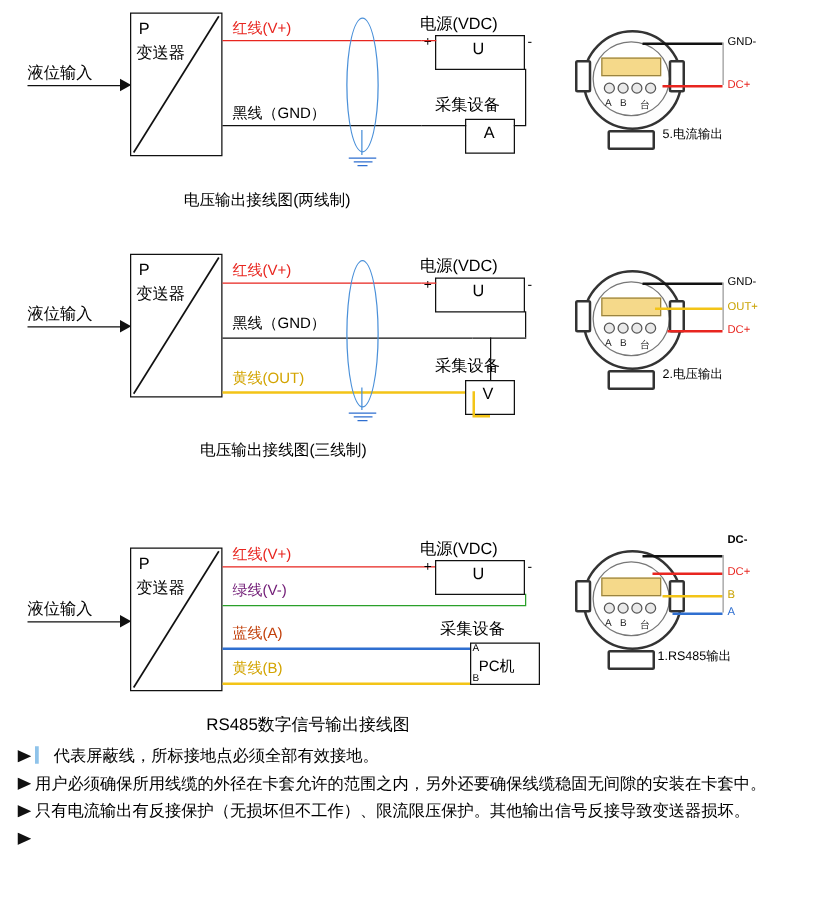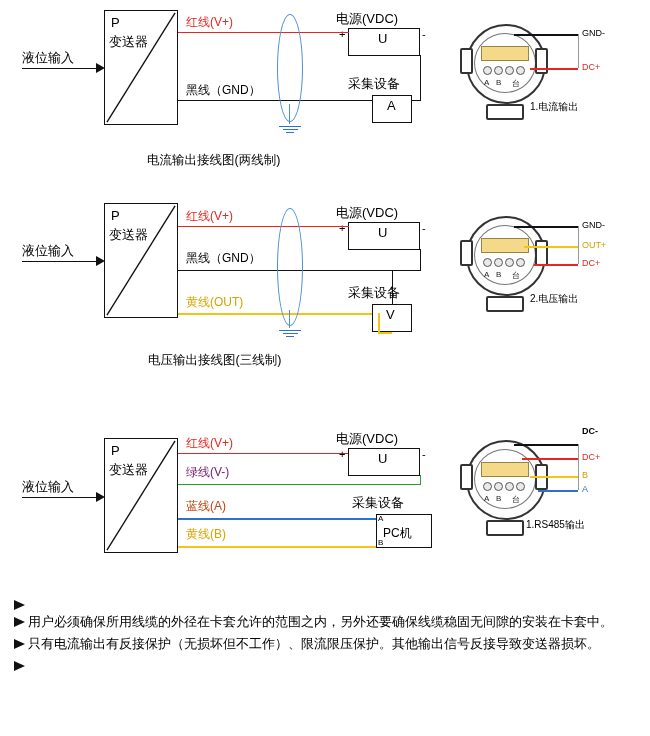--- a/index.html
+++ b/index.html
@@ -149,21 +149,21 @@
 
     <div class="abs lbl-cn" style="left:348px;top:75px;">采集设备</div>
     <div class="devbox" style="left:372px;top:95px;width:40px;height:28px;"></div>
     <div class="devlabel" style="left:387px;top:98px;">A</div>
 
     <div class="wire v black abs" style="left:420px;top:55px;height:45px;"></div>
     <div class="wire h black abs" style="left:411px;top:100px;width:10px;"></div>
     <div class="wire h red abs" style="left:337px;top:32px;width:12px;"></div>
     <div class="wire h black abs" style="left:337px;top:100px;width:36px;"></div>
 
-    <div class="abs cap" style="left:147px;top:152px;">电流输出接线图(两线制)</div>
+    <div class="abs cap" style="left:147px;top:152px;">电压输出接线图(两线制)</div>
   </div>
 
   <div class="abs" style="left:452px;top:8px;width:198px;height:130px;">
     <div class="head" style="left:8px;top:10px;width:88px;height:104px;">
       <div class="body"></div>
       <div class="inner"></div>
       <div class="termbar"></div>
       <div class="screw" style="left:23px;top:48px;"></div>
       <div class="screw" style="left:34px;top:48px;"></div>
       <div class="screw" style="left:45px;top:48px;"></div>
@@ -174,21 +174,21 @@
       <div class="neck"></div>
       <div class="tab"></div>
       <div class="tab2"></div>
     </div>
 
     <div class="wire h black abs" style="left:62px;top:26px;width:64px;border-top-width:2.6px;"></div>
     <div class="wire h red abs" style="left:78px;top:60px;width:48px;border-top-width:2.2px;"></div>
     <div class="wire v grey abs" style="left:126px;top:26px;height:34px;border-color:#999;"></div>
     <div class="abs tiny" style="left:130px;top:20px;">GND-</div>
     <div class="abs tiny" style="left:130px;top:54px;color:#e8251f;">DC+</div>
-    <div class="abs tiny" style="left:78px;top:92px;font-size:10px;">1.电流输出</div>
+    <div class="abs tiny" style="left:78px;top:92px;font-size:10px;">5.电流输出</div>
   </div>
 
   <div class="abs" style="left:0;top:182px;width:450px;height:180px;">
 
     <div class="abs lbl-cn" style="left:22px;top:60px;">液位输入</div>
     <div class="wire h black abs" style="left:22px;top:79px;width:76px;"></div>
     <div class="arrowR" style="left:96px;top:74px;"></div>
 
     <div class="tx" style="left:104px;top:21px;">
       <svg class="diag" viewBox="0 0 74 115" preserveAspectRatio="none">
@@ -228,21 +228,21 @@
     <div class="wire v black abs" style="left:420px;top:67px;height:21px;"></div>
     <div class="wire h black abs" style="left:378px;top:88px;width:43px;"></div>
     <div class="wire v black abs" style="left:392px;top:88px;height:34px;"></div>
     <div class="wire v yellow abs" style="left:378px;top:131px;height:0px;"></div>
     <div class="wire h yellow abs" style="left:378px;top:131px;width:0px;"></div>
     <div class="wire v yellow abs" style="left:378px;top:131px;height:0;"></div>
     <div class="wire h yellow abs" style="left:378px;top:150px;width:0;"></div>
     <div class="wire v yellow abs" style="left:378px;top:131px;height:19px;border-top:none;border-left-width:2px;"></div>
     <div class="wire h yellow abs" style="left:378px;top:150px;width:14px;border-top-width:2px;"></div>
 
-    <div class="abs cap" style="left:148px;top:170px;">电压输出接线图(三线制)</div>
+    <div class="abs cap" style="left:160px;top:170px;">电压输出接线图(三线制)</div>
   </div>
 
   <div class="abs" style="left:452px;top:196px;width:198px;height:140px;">
     <div class="head" style="left:8px;top:14px;width:88px;height:104px;">
       <div class="body"></div>
       <div class="inner"></div>
       <div class="termbar"></div>
       <div class="screw" style="left:23px;top:48px;"></div>
       <div class="screw" style="left:34px;top:48px;"></div>
       <div class="screw" style="left:45px;top:48px;"></div>
@@ -296,20 +296,21 @@
     <div class="abs tiny" style="left:339px;top:40px;font-size:11px;">+</div>
     <div class="abs tiny" style="left:422px;top:40px;font-size:11px;">-</div>
     <div class="wire v green abs" style="left:420px;top:67px;height:10px;"></div>
 
     <div class="abs lbl-cn" style="left:352px;top:86px;">采集设备</div>
     <div class="devbox" style="left:376px;top:106px;width:56px;height:34px;"></div>
     <div class="devlabel" style="left:383px;top:117px;font-size:12px;">PC机</div>
     <div class="abs tiny2" style="left:378px;top:106px;">A</div>
     <div class="abs tiny2" style="left:378px;top:130px;">B</div>
 
+    <div class="abs cap" style="left:165px;top:163px;font-size:13.5px;">RS485数字信号输出接线图</div>
   </div>
 
   <div class="abs" style="left:452px;top:420px;width:198px;height:140px;">
     <div class="head" style="left:8px;top:14px;width:88px;height:104px;">
       <div class="body"></div>
       <div class="inner"></div>
       <div class="termbar"></div>
       <div class="screw" style="left:23px;top:48px;"></div>
       <div class="screw" style="left:34px;top:48px;"></div>
       <div class="screw" style="left:45px;top:48px;"></div>
@@ -334,20 +335,21 @@
   </div>
 
   <div class="notes">
 
     <div class="note">
       <div class="bul">
         <svg width="12" height="10" viewBox="0 0 12 10">
             <polygon points="0,0 11,5 0,10" fill="#111"></polygon>
           </svg>
       </div>
+      <div class="txt"><span class="shieldmark"></span><span>代表屏蔽线，所标接地点必须全部有效接地。</span></div>
     </div>
 
     <div class="note">
       <div class="bul">
         <svg width="12" height="10" viewBox="0 0 12 10">
             <polygon points="0,0 11,5 0,10" fill="#111"></polygon>
           </svg>
       </div>
       <div class="txt">用户必须确保所用线缆的外径在卡套允许的范围之内，另外还要确保线缆稳固无间隙的安装在卡套中。</div>
     </div>

